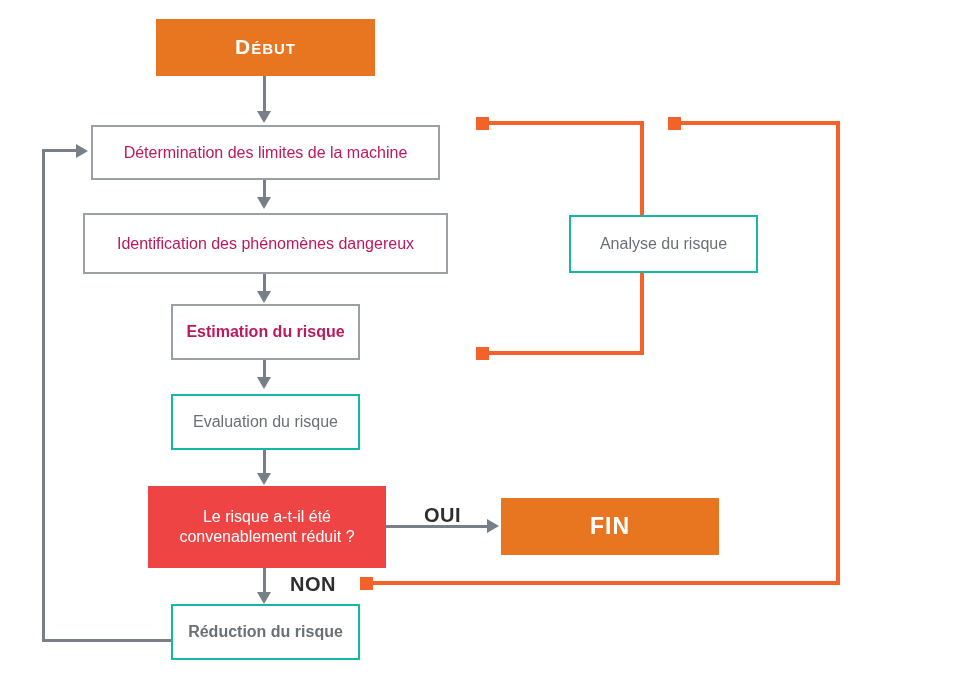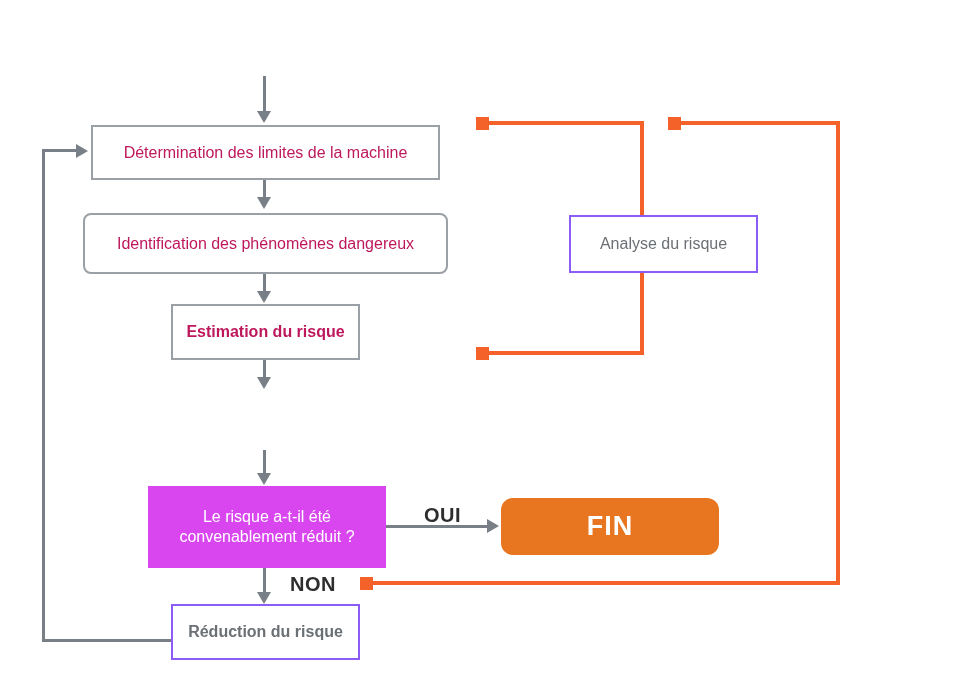--- a/index.html
+++ b/index.html
@@ -34,47 +34,46 @@
     display: block;
     white-space: pre-line;
   }
 
   .node.gray-outline {
     border: 2px solid #9aa0a6;
     color: #be185d;
     font-size: 16px;
   }
   .node.orange-outline {
-    border: 2px solid #8b5cf6;
+    border: 2px solid #14b8a6;
     color: #6b7075;
     font-size: 16px;
   }
   .node.orange-fill {
     background: #e8751f;
     border: none;
     color: #ffffff;
     font-weight: bold;
   }
   .node.gray-fill {
-    background: #d946ef;
+    background: #ef4444;
     border: none;
     color: #ffffff;
     font-size: 16px;
   }
 
   
   .node.start-label {
     font-size: 21px;
     letter-spacing: 1px;
     font-variant: small-caps;
   }
   .node.end-label {
-    font-size: 27px;
+    font-size: 23px;
     letter-spacing: 1px;
-    border-radius: 12px;
   }
 
   
   .seg {
     position: absolute;
     background: #787f87;
     z-index: 1;
   }
   .seg.orange {
     background: #f4622a;
@@ -150,33 +149,39 @@
   <div class="seg orange" style="left:481px; top:351px; width:163px; height:4px;"></div>
   <div class="sq-marker" style="left:476px; top:117px;"></div>
   <div class="sq-marker" style="left:476px; top:347px;"></div>
 
   <div class="seg orange" style="left:673px; top:121px; width:167px; height:4px;"></div>
   <div class="seg orange" style="left:836px; top:121px; width:4px; height:464px;"></div>
   <div class="seg orange" style="left:365px; top:581px; width:475px; height:4px;"></div>
   <div class="sq-marker" style="left:668px; top:117px;"></div>
   <div class="sq-marker" style="left:360px; top:577px;"></div>
 
+  <div class="node orange-fill start-label" style="left:156px; top:19px; width:219px; height:57px;">
+    <span>Début</span>
+  </div>
 
   <div class="node gray-outline" style="left:91px; top:125px; width:349px; height:55px;">
     <span>Détermination des limites de la machine</span>
   </div>
 
-  <div class="node gray-outline" style="left:83px; top:213px; width:365px; height:61px;border-radius:8px;">
+  <div class="node gray-outline" style="left:83px; top:213px; width:365px; height:61px;">
     <span>Identification des phénomènes dangereux</span>
   </div>
 
   <div class="node gray-outline" style="left:171px; top:304px; width:189px; height:56px;font-weight:bold;">
     <span>Estimation du risque</span>
   </div>
 
+  <div class="node orange-outline" style="left:171px; top:394px; width:189px; height:56px;">
+    <span>Evaluation du risque</span>
+  </div>
 
   <div class="node gray-fill" style="left:148px; top:486px; width:238px; height:82px;">
     <span>Le risque a-t-il été
 convenablement réduit ?</span>
   </div>
 
   <div class="node orange-fill end-label" style="left:501px; top:498px; width:218px; height:57px;">
     <span>FIN</span>
   </div>
 

